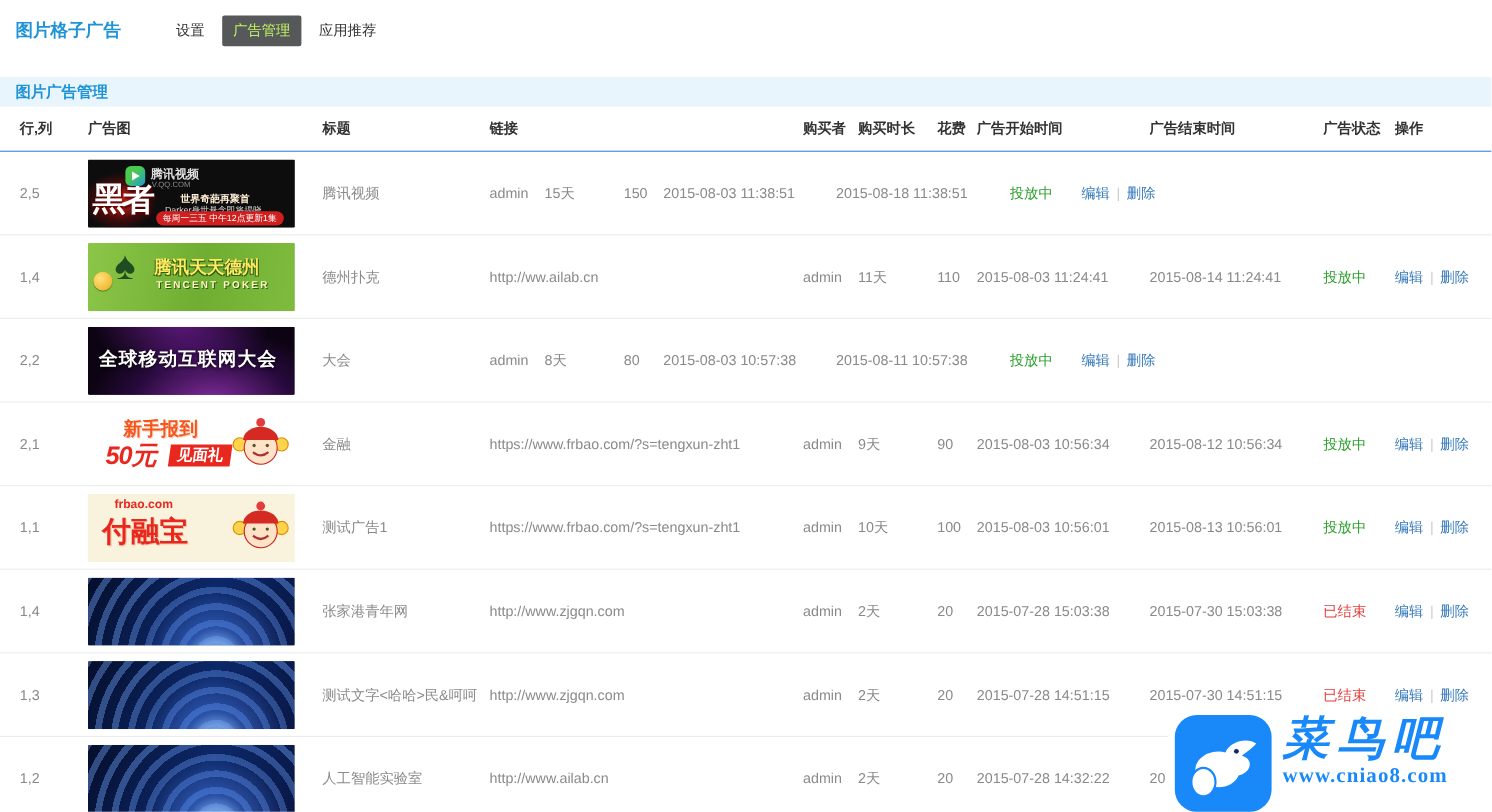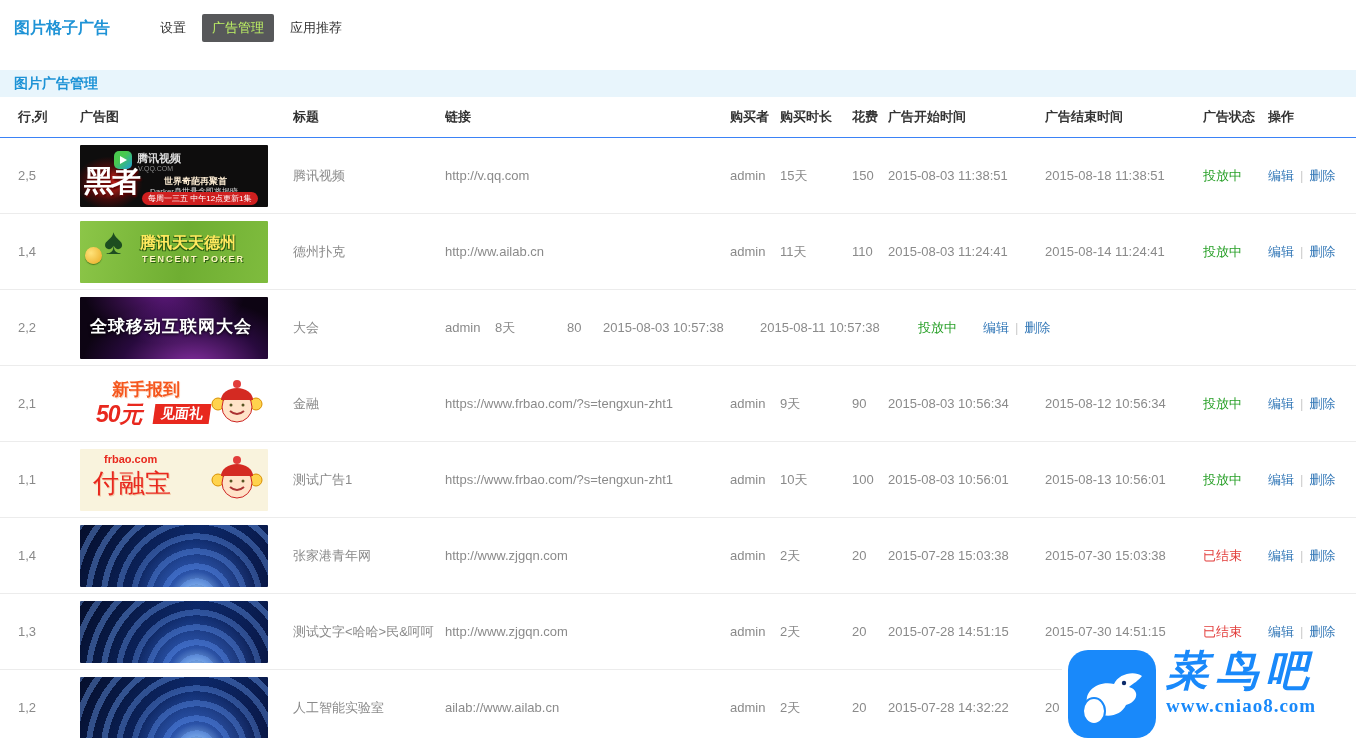--- a/index.html
+++ b/index.html
@@ -72,21 +72,21 @@
   .nb-line1{position:absolute;left:32px;top:5px;font-size:17px;font-weight:bold;
             color:#f5561d;text-shadow:1px 1px 0 #fbd6c2;text-align:right;}
   .nb-amount{position:absolute;left:16px;top:26px;font-size:23px;font-weight:bold;font-style:italic;
              color:#e8281e;letter-spacing:-1px;}
   .nb-gift{position:absolute;left:74px;top:31px;font-size:14px;font-weight:bold;color:#fff;
            background:#e8281e;padding:1px 7px;transform:skewX(-8deg);}
   .god-char{position:absolute;right:4px;top:3px;}
   
   .ad-frbao{background:#f9f3dd;}
   .fb-brand{position:absolute;left:24px;top:4px;font-size:11px;font-weight:bold;color:#e8281e;}
-  .fb-name{position:absolute;left:13px;top:17px;font-size:26px;font-weight:normal;color:#e8281e;
+  .fb-name{position:absolute;left:13px;top:17px;font-size:26px;font-weight:bold;color:#e8281e;
            text-shadow:1px 1px 0 #f3c9a9;}
   
   .ad-galaxy{background:
      radial-gradient(circle at 62% 120%,rgba(150,200,255,.95) 0 5%,rgba(70,120,225,.55) 20%,rgba(15,35,100,.2) 48%,transparent 66%),
      repeating-radial-gradient(circle at 62% 120%,rgba(110,160,245,.42) 0 6px,rgba(8,20,70,.12) 6px 15px),
      linear-gradient(115deg,#050d28 0%,#0c2c6e 55%,#081540 100%);}
   
   .watermark{position:fixed;right:0;bottom:0;width:288px;height:92px;background:#fff;
              display:flex;align-items:flex-start;padding-left:6px;}
   .wm-logo{width:88px;height:88px;background:#1989fa;border-radius:20px;flex-shrink:0;margin-top:4px;}
@@ -134,21 +134,20 @@
             <i class="play-tri"></i>
           </span>
   <span class="tv-name">腾讯视频</span>
   <span class="tv-domain">V.QQ.COM</span>
   <span class="tv-line1">世界奇葩再聚首</span>
   <span class="tv-line2">Darker身世悬念即将揭晓</span>
   <span class="tv-badge">每周一三五 中午12点更新1集</span>
 </div>
       </div>
     <div class="td c2">腾讯视频</div>
-    <div class="td c3">http://v.qq.com</div>
     <div class="td c4">admin</div>
     <div class="td c5">15天</div>
     <div class="td c6">150</div>
     <div class="td c7">2015-08-03 11:38:51</div>
     <div class="td c8">2015-08-18 11:38:51</div>
     <div class="td c9 status active">投放中</div>
     <div class="td c10 actions">
       <a>编辑</a><span class="sep">|</span><a>删除</a>
     </div>
   </div>
@@ -293,21 +292,21 @@
       <a>编辑</a><span class="sep">|</span><a>删除</a>
     </div>
   </div>
 
   <div class="tr">
     <div class="td c0">1,2</div>
     <div class="td c1">
         <div class="ad-thumb ad-galaxy"></div>
       </div>
     <div class="td c2">人工智能实验室</div>
-    <div class="td c3">ailab://www.ailab.cn</div>
+    <div class="td c3">http://www.ailab.cn</div>
     <div class="td c4">admin</div>
     <div class="td c5">2天</div>
     <div class="td c6">20</div>
     <div class="td c7">2015-07-28 14:32:22</div>
     <div class="td c8">20</div>
     <div class="td c9 status hidden"></div>
     <div class="td c10 actions"></div>
   </div>
 </div>
 

